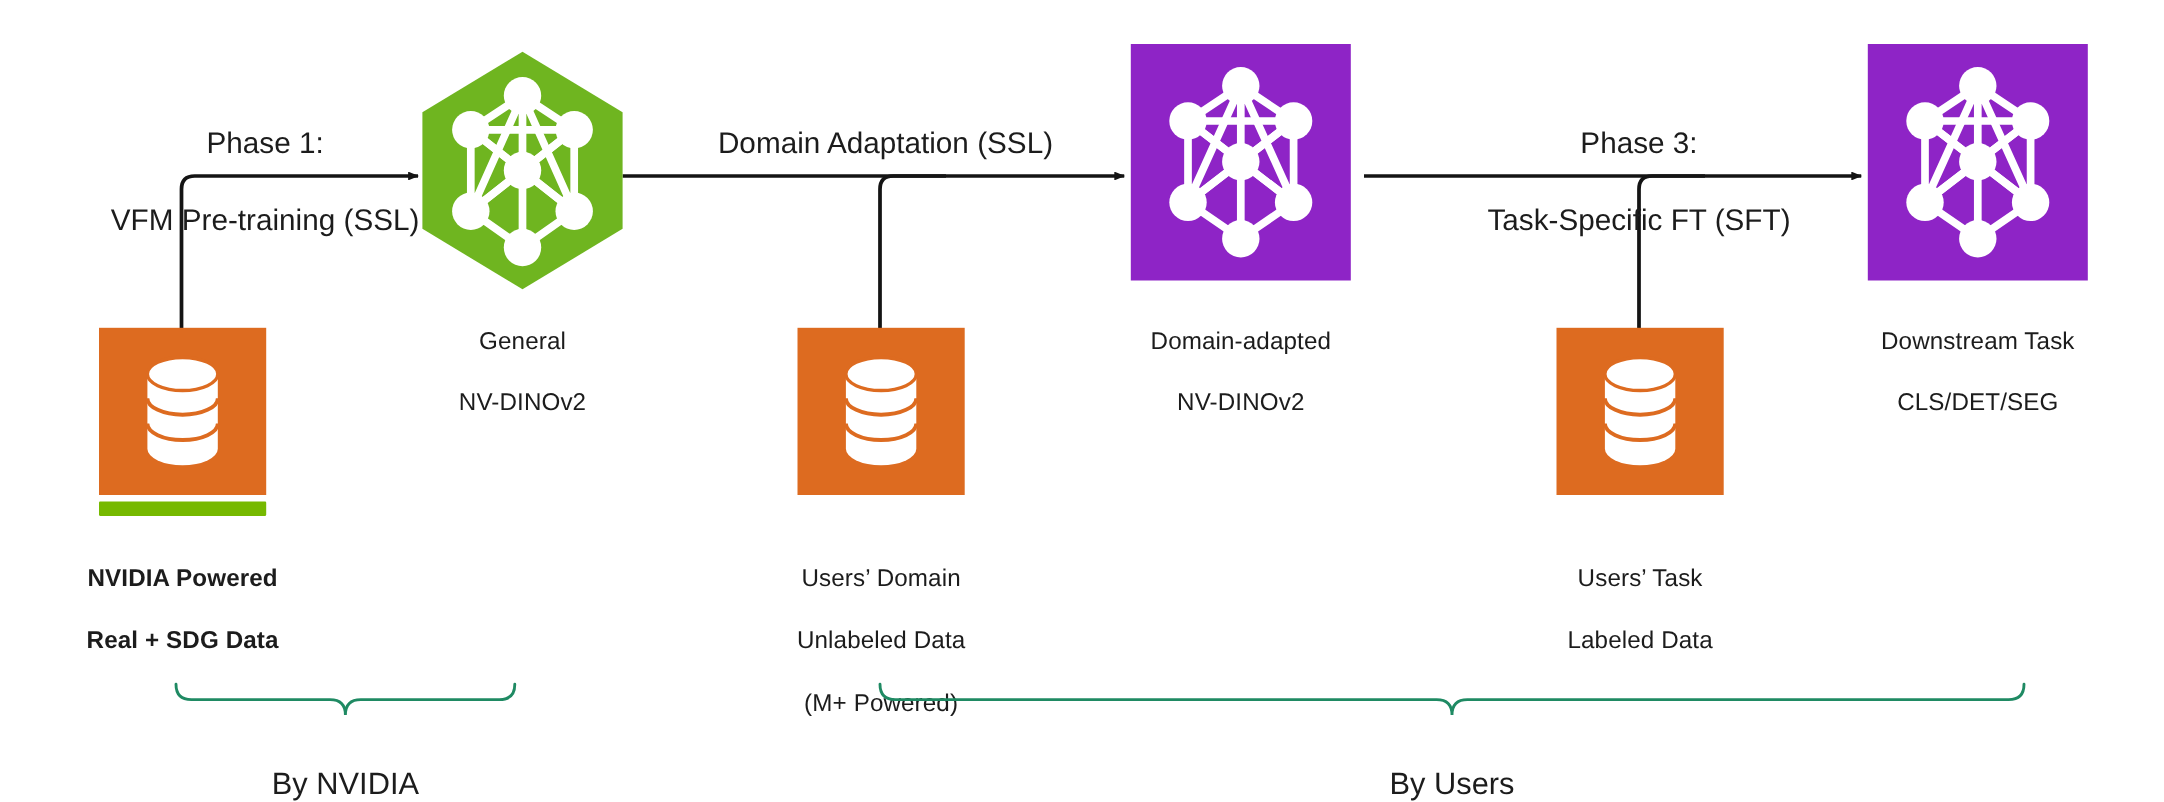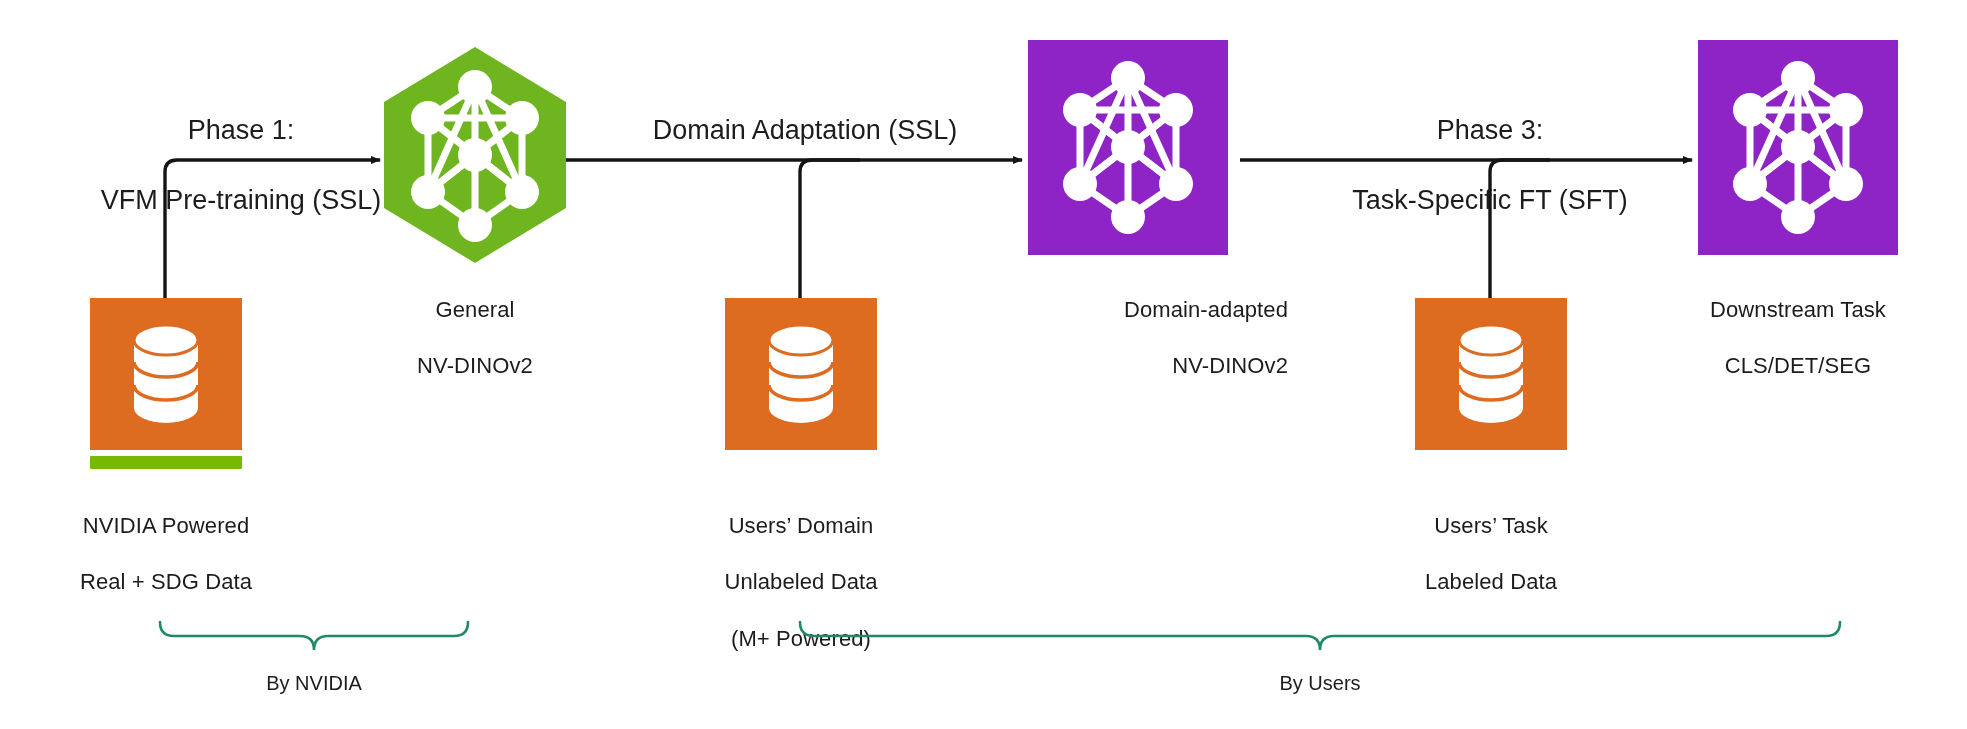--- a/index.html
+++ b/index.html
@@ -59,22 +59,23 @@
   .brace-layer {
     position: absolute;
     left: 0; top: 0;
     width: 1967px;
     height: 729px;
     pointer-events: none;
   }
   .brace-label {
     position: absolute;
     text-align: center;
-    font-size: 20px;
+    font-size: 28px;
     color: #1c1c1c;
+    margin-top: 25px;
   }
 </style>
 </head>
 <body>
 
 <div id="stage">
 
   <svg class="arrow-layer" viewBox="0 0 1967 729" width="1967" height="729" aria-hidden="true">
     <defs>
       <marker id="arrowhead" markerWidth="10" markerHeight="8" refX="9" refY="4" orient="auto" markerUnits="userSpaceOnUse">
@@ -171,21 +172,21 @@
         <circle cx="100" cy="38" r="17"></circle>
         <circle cx="52" cy="70" r="17"></circle>
         <circle cx="148" cy="70" r="17"></circle>
         <circle cx="100" cy="107" r="17"></circle>
         <circle cx="52" cy="144" r="17"></circle>
         <circle cx="148" cy="144" r="17"></circle>
         <circle cx="100" cy="177" r="17"></circle>
       </g>
     </svg>
   </div>
-  <div class="ctext" style="left:968px; top:268px; width:320px;text-align:right;">
+  <div class="ctext" style="left:968px; top:268px; width:320px;">
     <div>Domain-adapted</div>
     <div>NV-DINOv2</div>
   </div>
 
   <div class="model-node" style="left:1698px; top:40px; width:200px; height:215px;">
     <svg viewBox="0 0 200 215" width="200" height="215">
       <rect x="0" y="0" width="200" height="215" fill="#8e24c6"></rect>
       <g stroke="#ffffff" stroke-width="7" stroke-linecap="round" fill="none">
         <line x1="100" y1="38" x2="52" y2="70"></line>
         <line x1="100" y1="38" x2="148" y2="70"></line>
@@ -226,21 +227,21 @@
       <rect x="0" y="0" width="152" height="152" fill="#dd6b20"></rect>
       <g>
         <path d="M44,42 L44,110 A32,15 0 0 0 108,110 L108,42 Z" fill="#ffffff"></path>
         <ellipse cx="76" cy="42" rx="32" ry="15" fill="#ffffff" stroke="#dd6b20" stroke-width="3"></ellipse>
         <path d="M44,64 A32,15 0 0 0 108,64" fill="none" stroke="#dd6b20" stroke-width="3.5"></path>
         <path d="M44,87 A32,15 0 0 0 108,87" fill="none" stroke="#dd6b20" stroke-width="3.5"></path>
       </g>
     </svg>
   </div>
   <div class="green-underbar" style="left:90px; top:456px; width:152px; height:13px; background:#76b900;"></div>
-  <div class="ctext" style="left:26px; top:484px; width:280px;">
+  <div class="ctext" style="left:26px; top:484px; width:280px;font-weight:bold;">
     <div>NVIDIA Powered</div>
     <div>Real + SDG Data</div>
   </div>
 
   <div class="data-box" style="left:725px; top:298px; width:152px; height:152px;">
     <svg viewBox="0 0 152 152" width="152" height="152">
       <rect x="0" y="0" width="152" height="152" fill="#dd6b20"></rect>
       <g>
         <path d="M44,42 L44,110 A32,15 0 0 0 108,110 L108,42 Z" fill="#ffffff"></path>
         <ellipse cx="76" cy="42" rx="32" ry="15" fill="#ffffff" stroke="#dd6b20" stroke-width="3"></ellipse>

